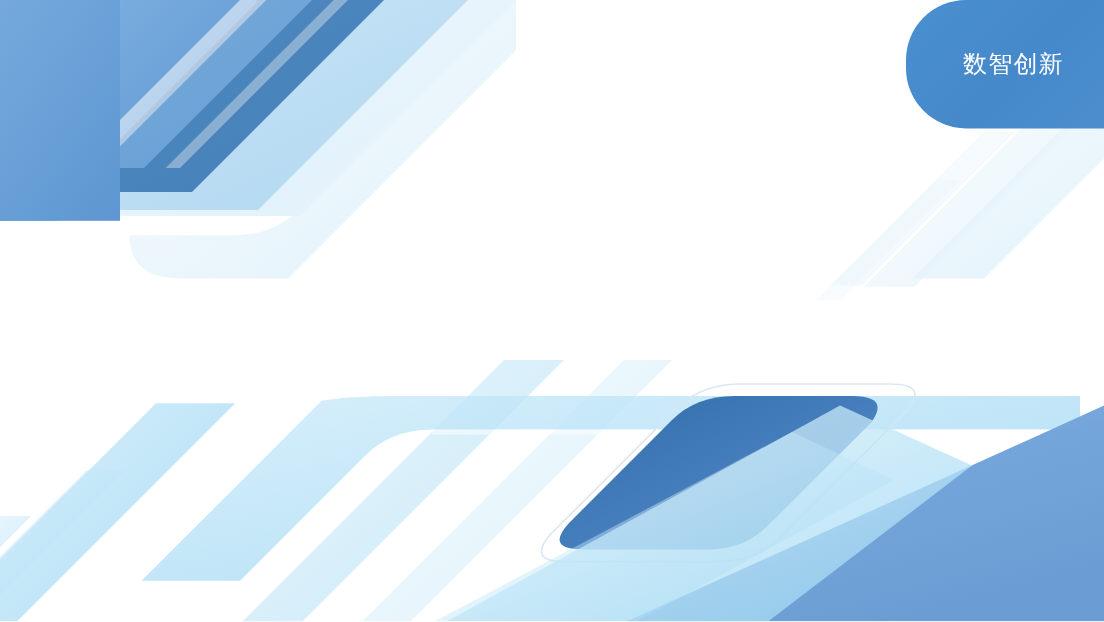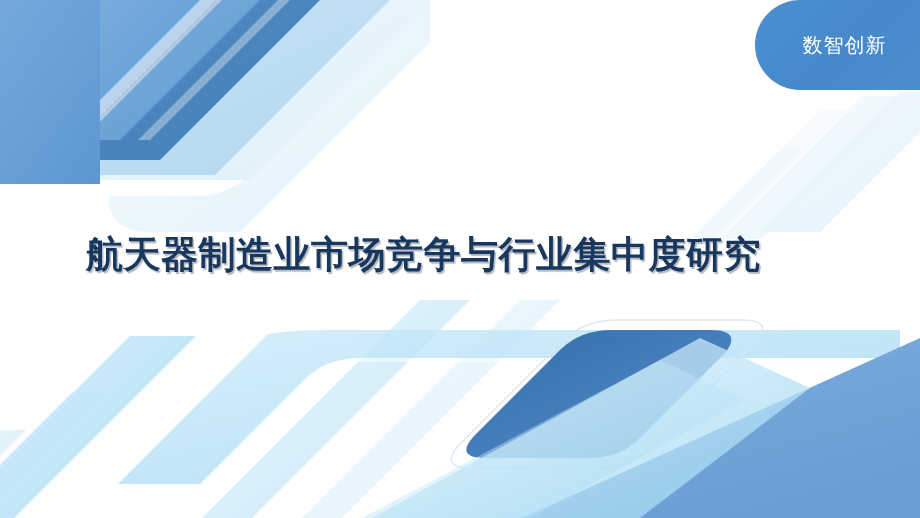--- a/index.html
+++ b/index.html
@@ -17,21 +17,21 @@
   }
   #bg-art {
     position:absolute; inset:0;
     width:920px; height:518px;
     pointer-events:none;
   }
   
   .badge {
     position:absolute;
     left:755px; top:0px;
-    width:165px; height:90px;
+    width:165px; height:107px;
     border-top-left-radius:50px;
     border-bottom-left-radius:50px;
     background:linear-gradient(135deg,#4a8fd0 0%,#4589cb 55%,#4c8ecd 100%);
     display:flex;
     flex-direction:column;
     align-items:center;
     justify-content:center;
     padding-left:14px;
     z-index:5;
     gap:43px;
@@ -170,17 +170,14 @@
 
       <path d="M -10,430 L 26,430 L -10,466 Z" fill="url(#gLight)" opacity="0.5"></path>
 
     </g>
   </svg>
 
   <div class="badge">
     <span class="badge-line">数智创新</span>
   </div>
 
-  <div class="title-block">
-    <h1 class="title-text">航天器制造业市场竞争与行业集中度研究</h1>
-  </div>
 
 </div>
 
 </body></html>

